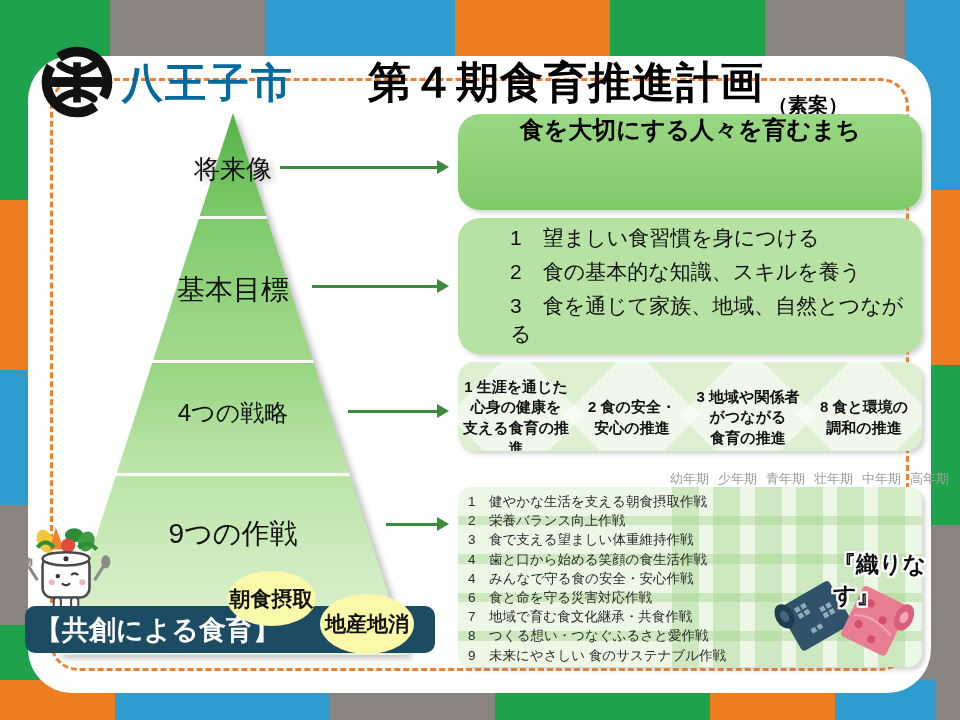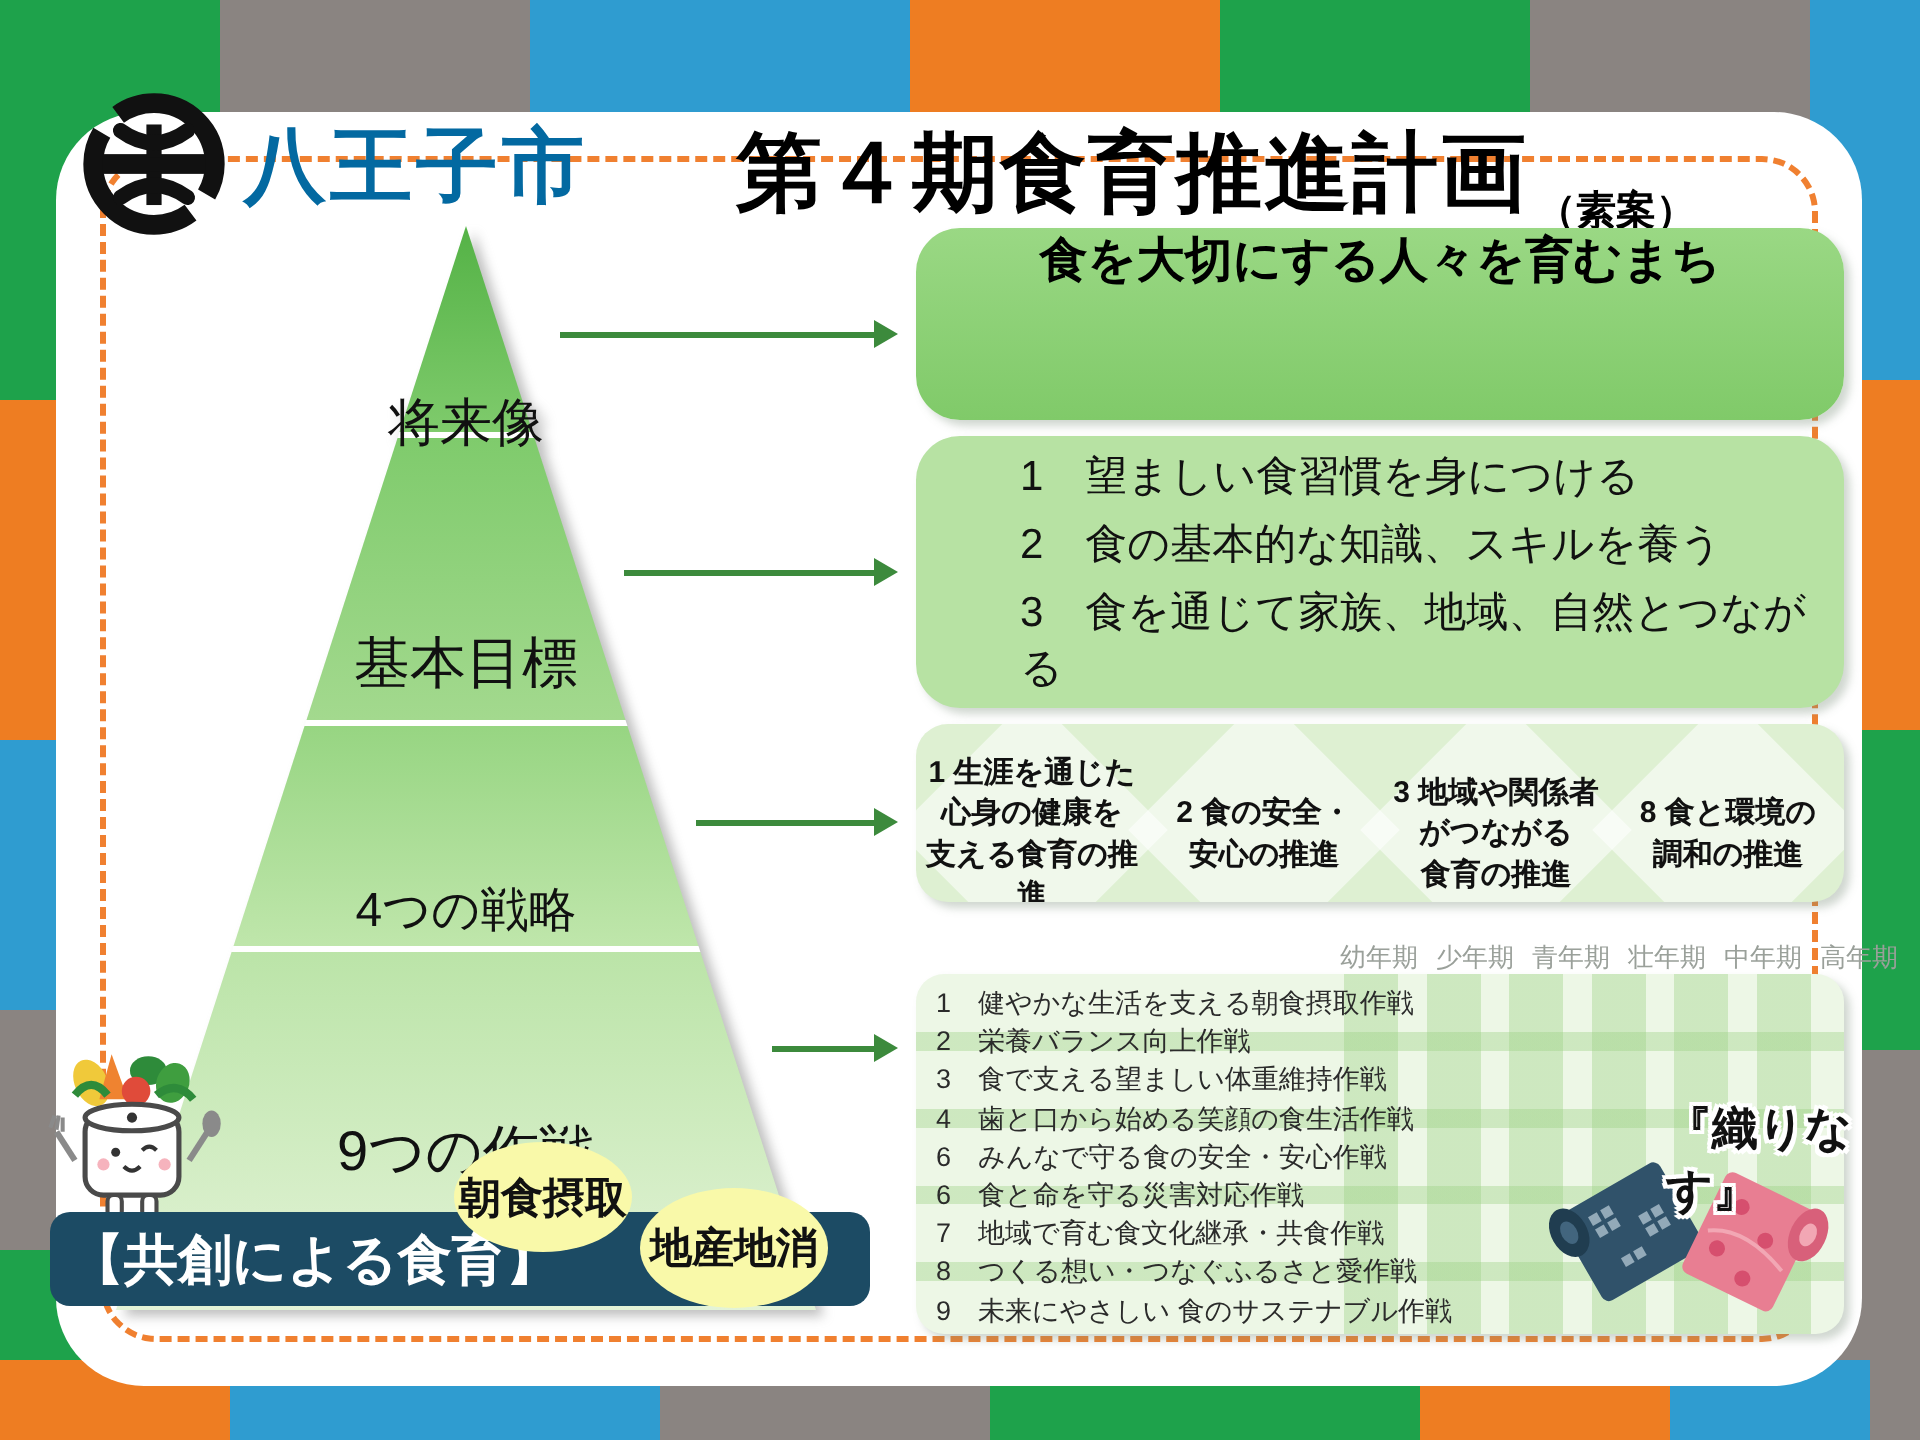--- a/index.html
+++ b/index.html
@@ -14,33 +14,33 @@
   .strip.right{left:918px;top:0;width:42px;height:720px;flex-direction:column;}
   .fb{flex:0 0 auto;}
 
   
   #panel{position:absolute;left:28px;top:56px;width:903px;height:637px;background:#fff;border-radius:44px;}
   #dash{position:absolute;left:22px;top:22px;right:22px;bottom:22px;border:3px dashed #f08030;border-radius:28px;}
 
   
   #emblem{position:absolute;left:38px;top:44px;width:78px;height:76px;}
   #city{position:absolute;left:122px;top:56px;font-size:41px;font-weight:700;color:#0369a1;letter-spacing:2px;}
-  #titleWrap{position:absolute;left:368px;top:54px;display:flex;align-items:center;}
+  #titleWrap{position:absolute;left:368px;top:54px;display:flex;align-items:flex-start;}
   #title{font-size:43px;font-weight:700;color:#000;letter-spacing:1px;}
   #titleSuffix{font-size:20px;font-weight:700;color:#000;margin-left:4px;margin-top:38px;}
 
   
   #pyramidWrap{position:absolute;left:58px;top:113px;width:350px;height:542px;filter:drop-shadow(4px 3px 3px rgba(110,110,110,0.45));}
   #pyramid{width:100%;height:100%;clip-path:polygon(50% 0,100% 100%,0 100%);display:flex;flex-direction:column;}
   .seg{width:100%;}
   .seg1{height:103px;background:linear-gradient(#54b246,#7fcb6c);}
   .seg2{height:144px;background:linear-gradient(#7fcb6c,#a3d98e);border-top:3px solid #fff;box-sizing:border-box;}
   .seg3{height:113px;background:linear-gradient(#97d582,#bfe6ab);border-top:3px solid #fff;box-sizing:border-box;}
   .seg4{height:182px;background:linear-gradient(#bbe4a8,#e3f3d7);border-top:3px solid #fff;box-sizing:border-box;}
-  .pyr-label{position:absolute;left:50%;transform:translateX(-50%);color:#111;white-space:nowrap;margin-top:42px;}
+  .pyr-label{position:absolute;left:50%;transform:translateX(-50%);color:#111;white-space:nowrap;}
   .pl1{top:39px;font-size:26px;}
   .pl2{top:158px;font-size:28px;}
   .pl3{top:284px;font-size:24px;}
   .pl4{top:402px;font-size:28px;}
 
   
   .arrow{position:absolute;height:3px;background:#3c8a3c;}
   .arrow::after{content:"";position:absolute;right:-11px;top:-6px;width:0;height:0;border-left:12px solid #3c8a3c;border-top:7.5px solid transparent;border-bottom:7.5px solid transparent;}
   .ar1{left:280px;top:166px;width:158px;}
   .ar2{left:312px;top:285px;width:126px;}
@@ -189,21 +189,21 @@
   </div>
 
   <div class="rbox" id="opsBox">
     <div id="opsHStripes"></div>
     <div id="opsVStripes"></div>
     <div id="opsRows">
       <div class="op-row">1　健やかな生活を支える朝食摂取作戦</div>
       <div class="op-row">2　栄養バランス向上作戦</div>
       <div class="op-row">3　食で支える望ましい体重維持作戦</div>
       <div class="op-row">4　歯と口から始める笑顔の食生活作戦</div>
-      <div class="op-row">6　みんなで守る食の安全・安心作戦</div>
+      <div class="op-row">4　みんなで守る食の安全・安心作戦</div>
       <div class="op-row">6　食と命を守る災害対応作戦</div>
       <div class="op-row">7　地域で育む食文化継承・共食作戦</div>
       <div class="op-row">8　つくる想い・つなぐふるさと愛作戦</div>
       <div class="op-row">9　未来にやさしい 食のサステナブル作戦</div>
     </div>
   </div>
 
   <div id="fabricCaption">『織りなす』</div>
   <svg id="fabricArt" viewBox="0 0 152 100">
     <g transform="rotate(-30 45 50)">

